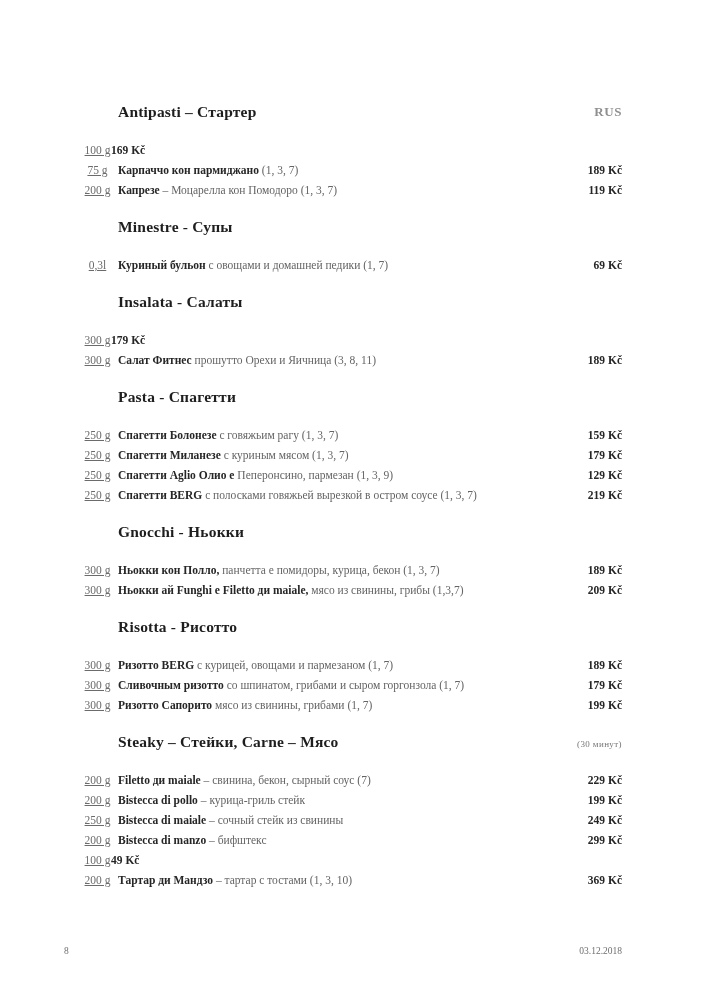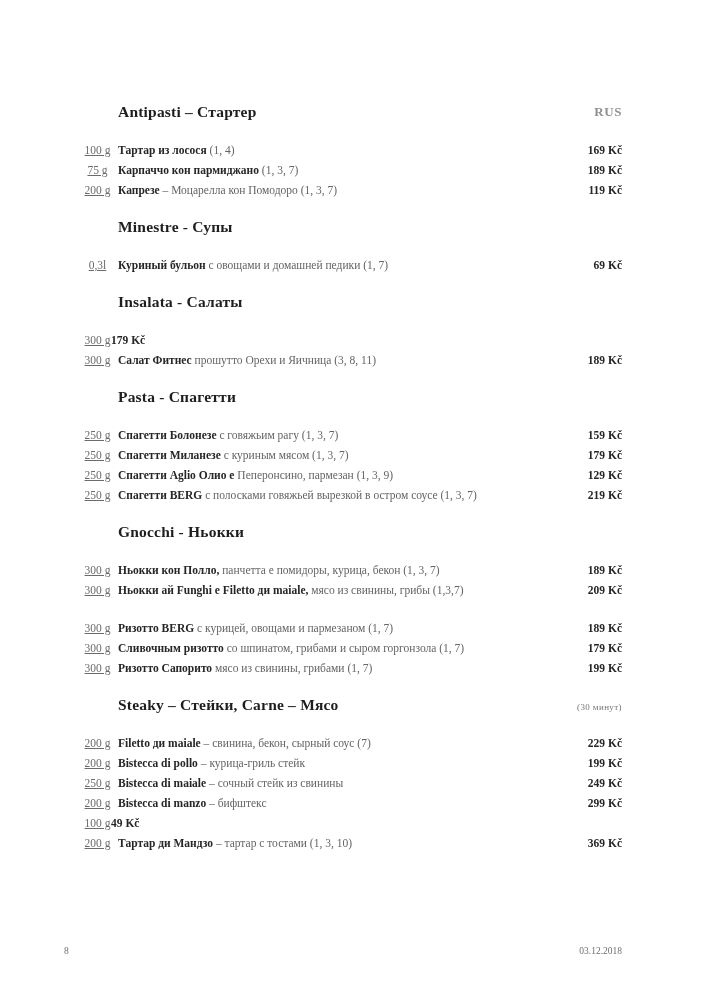--- a/index.html
+++ b/index.html
@@ -95,21 +95,20 @@
 
 <div class="page">
   <div class="rus-label">RUS</div>
   <div class="content" id="sections">
       <div class="section">
         <div class="section-header">
           <h2 class="section-title">Antipasti – Стартер</h2>
         </div>
         <div class="menu-row">
           <span class="qty">100 g</span>
-          <span class="item-body"><span class="name">Тартар из лосося</span> <span class="desc">(1, 4)</span></span>
           <span class="price">169 Kč</span>
         </div>
         <div class="menu-row">
           <span class="qty">75 g</span>
           <span class="item-body"><span class="name">Карпаччо кон пармиджано</span> <span class="desc">(1, 3, 7)</span></span>
           <span class="price">189 Kč</span>
         </div>
         <div class="menu-row">
           <span class="qty">200 g</span>
           <span class="item-body"><span class="name">Капрезе</span> <span class="desc">– Моцарелла кон Помодоро (1, 3, 7)</span></span>
@@ -174,20 +173,23 @@
           <span class="item-body"><span class="name">Ньокки кон Полло,</span> <span class="desc">панчетта е помидоры, курица, бекон (1, 3, 7)</span></span>
           <span class="price">189 Kč</span>
         </div>
         <div class="menu-row">
           <span class="qty">300 g</span>
           <span class="item-body"><span class="name">Ньокки ай Funghi e Filetto ди maiale,</span> <span class="desc">мясо из свинины, грибы (1,3,7)</span></span>
           <span class="price">209 Kč</span>
         </div>
       </div>
       <div class="section">
+        <div class="section-header">
+          <h2 class="section-title">Risotta - Рисотто</h2>
+        </div>
         <div class="menu-row">
           <span class="qty">300 g</span>
           <span class="item-body"><span class="name">Ризотто BERG</span> <span class="desc">с курицей, овощами и пармезаном (1, 7)</span></span>
           <span class="price">189 Kč</span>
         </div>
         <div class="menu-row">
           <span class="qty">300 g</span>
           <span class="item-body"><span class="name">Сливочным ризотто</span> <span class="desc">со шпинатом, грибами и сыром горгонзола (1, 7)</span></span>
           <span class="price">179 Kč</span>
         </div>

